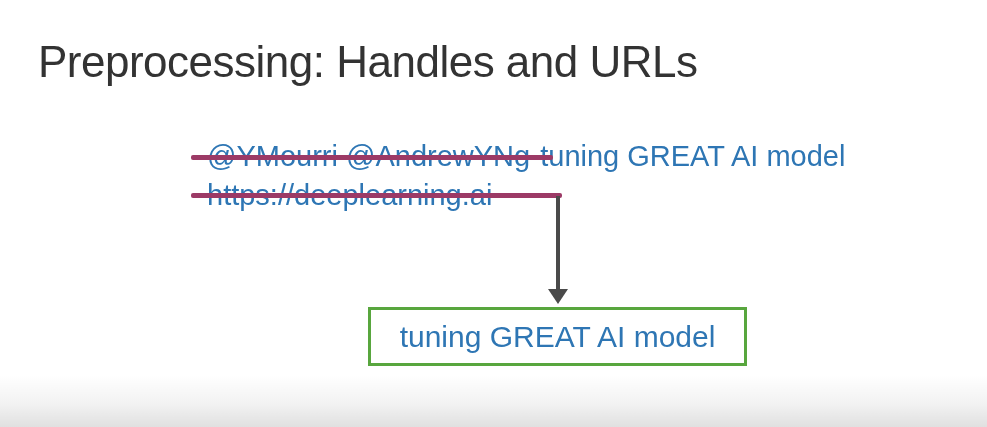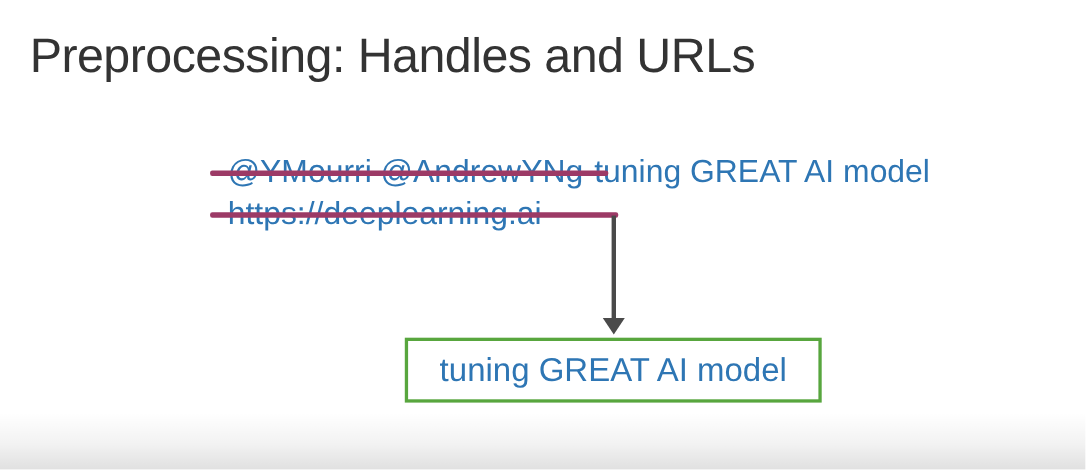--- a/index.html
+++ b/index.html
@@ -12,21 +12,21 @@
     position: relative;
     width: 987px;
     height: 427px;
     background: #ffffff;
     overflow: hidden;
   }
   .title {
     position: absolute;
     left: 23px;
     top: 22px;
-    margin: 4px;
+    margin: 15px;
     font-size: 44px;
     font-weight: 300;
     letter-spacing: -0.5px;
     color: #333333;
     white-space: nowrap;
   }
   .tweet-line {
     position: absolute;
     left: 207px;
     font-size: 29px;

